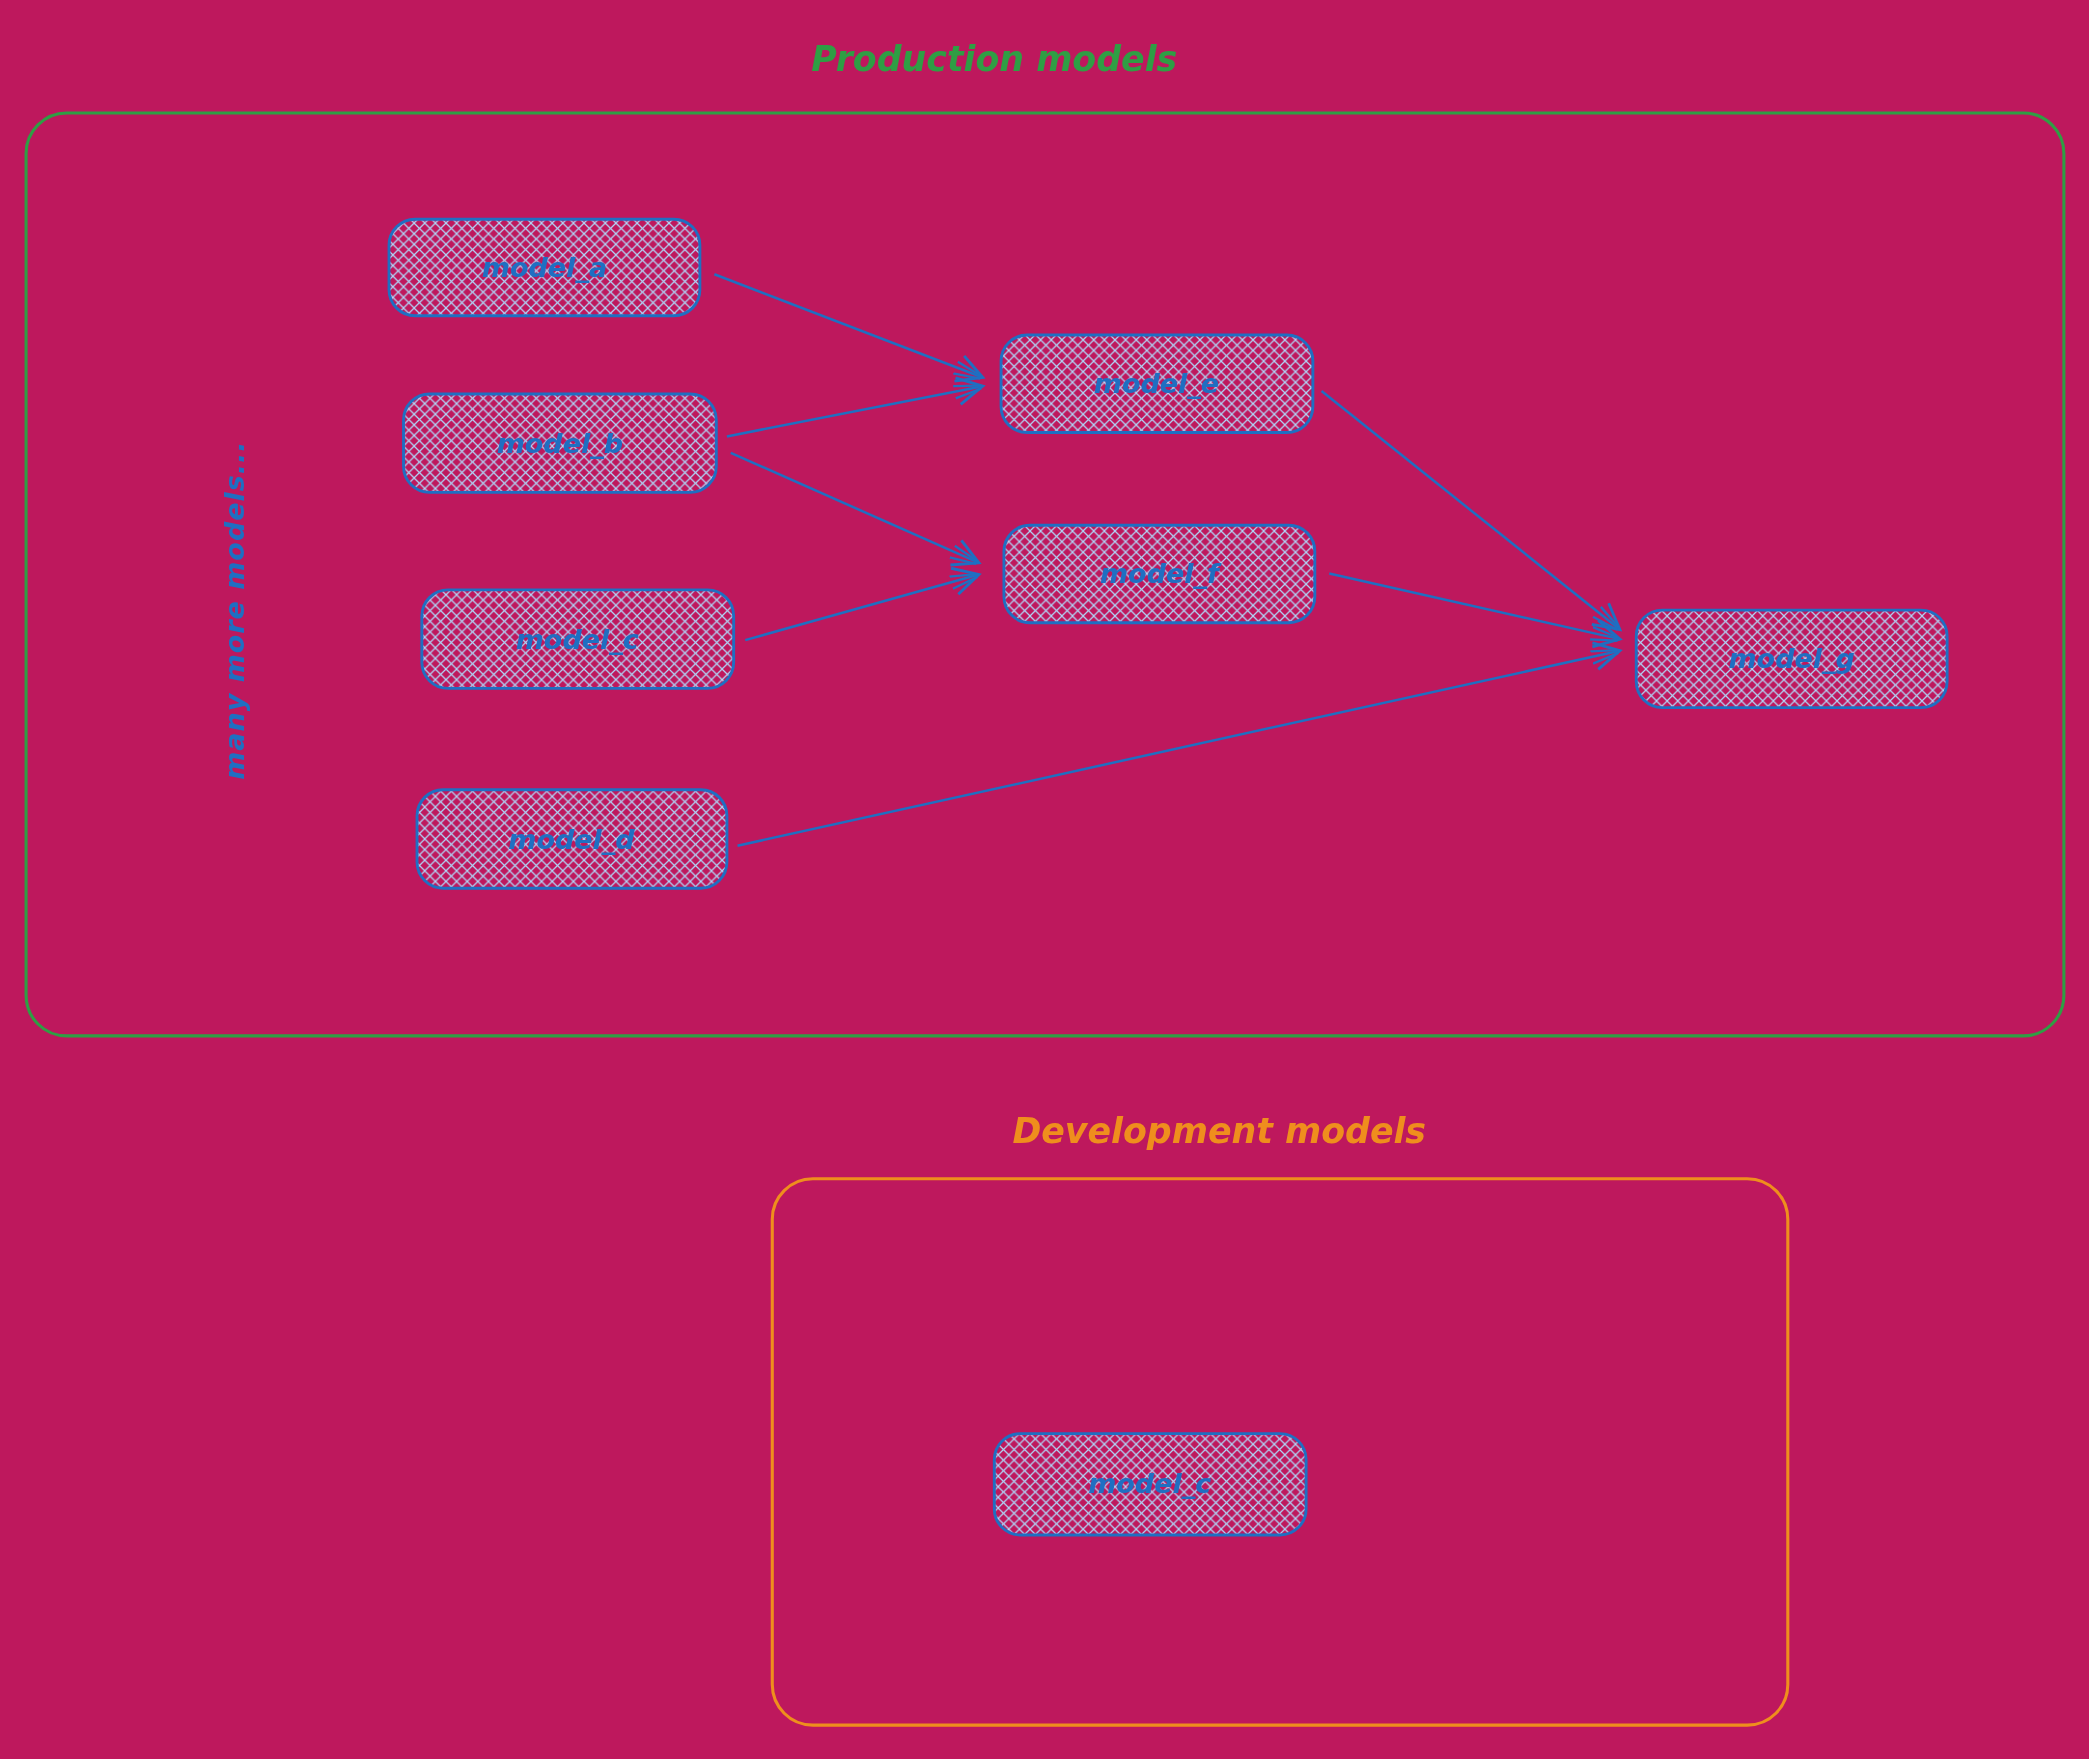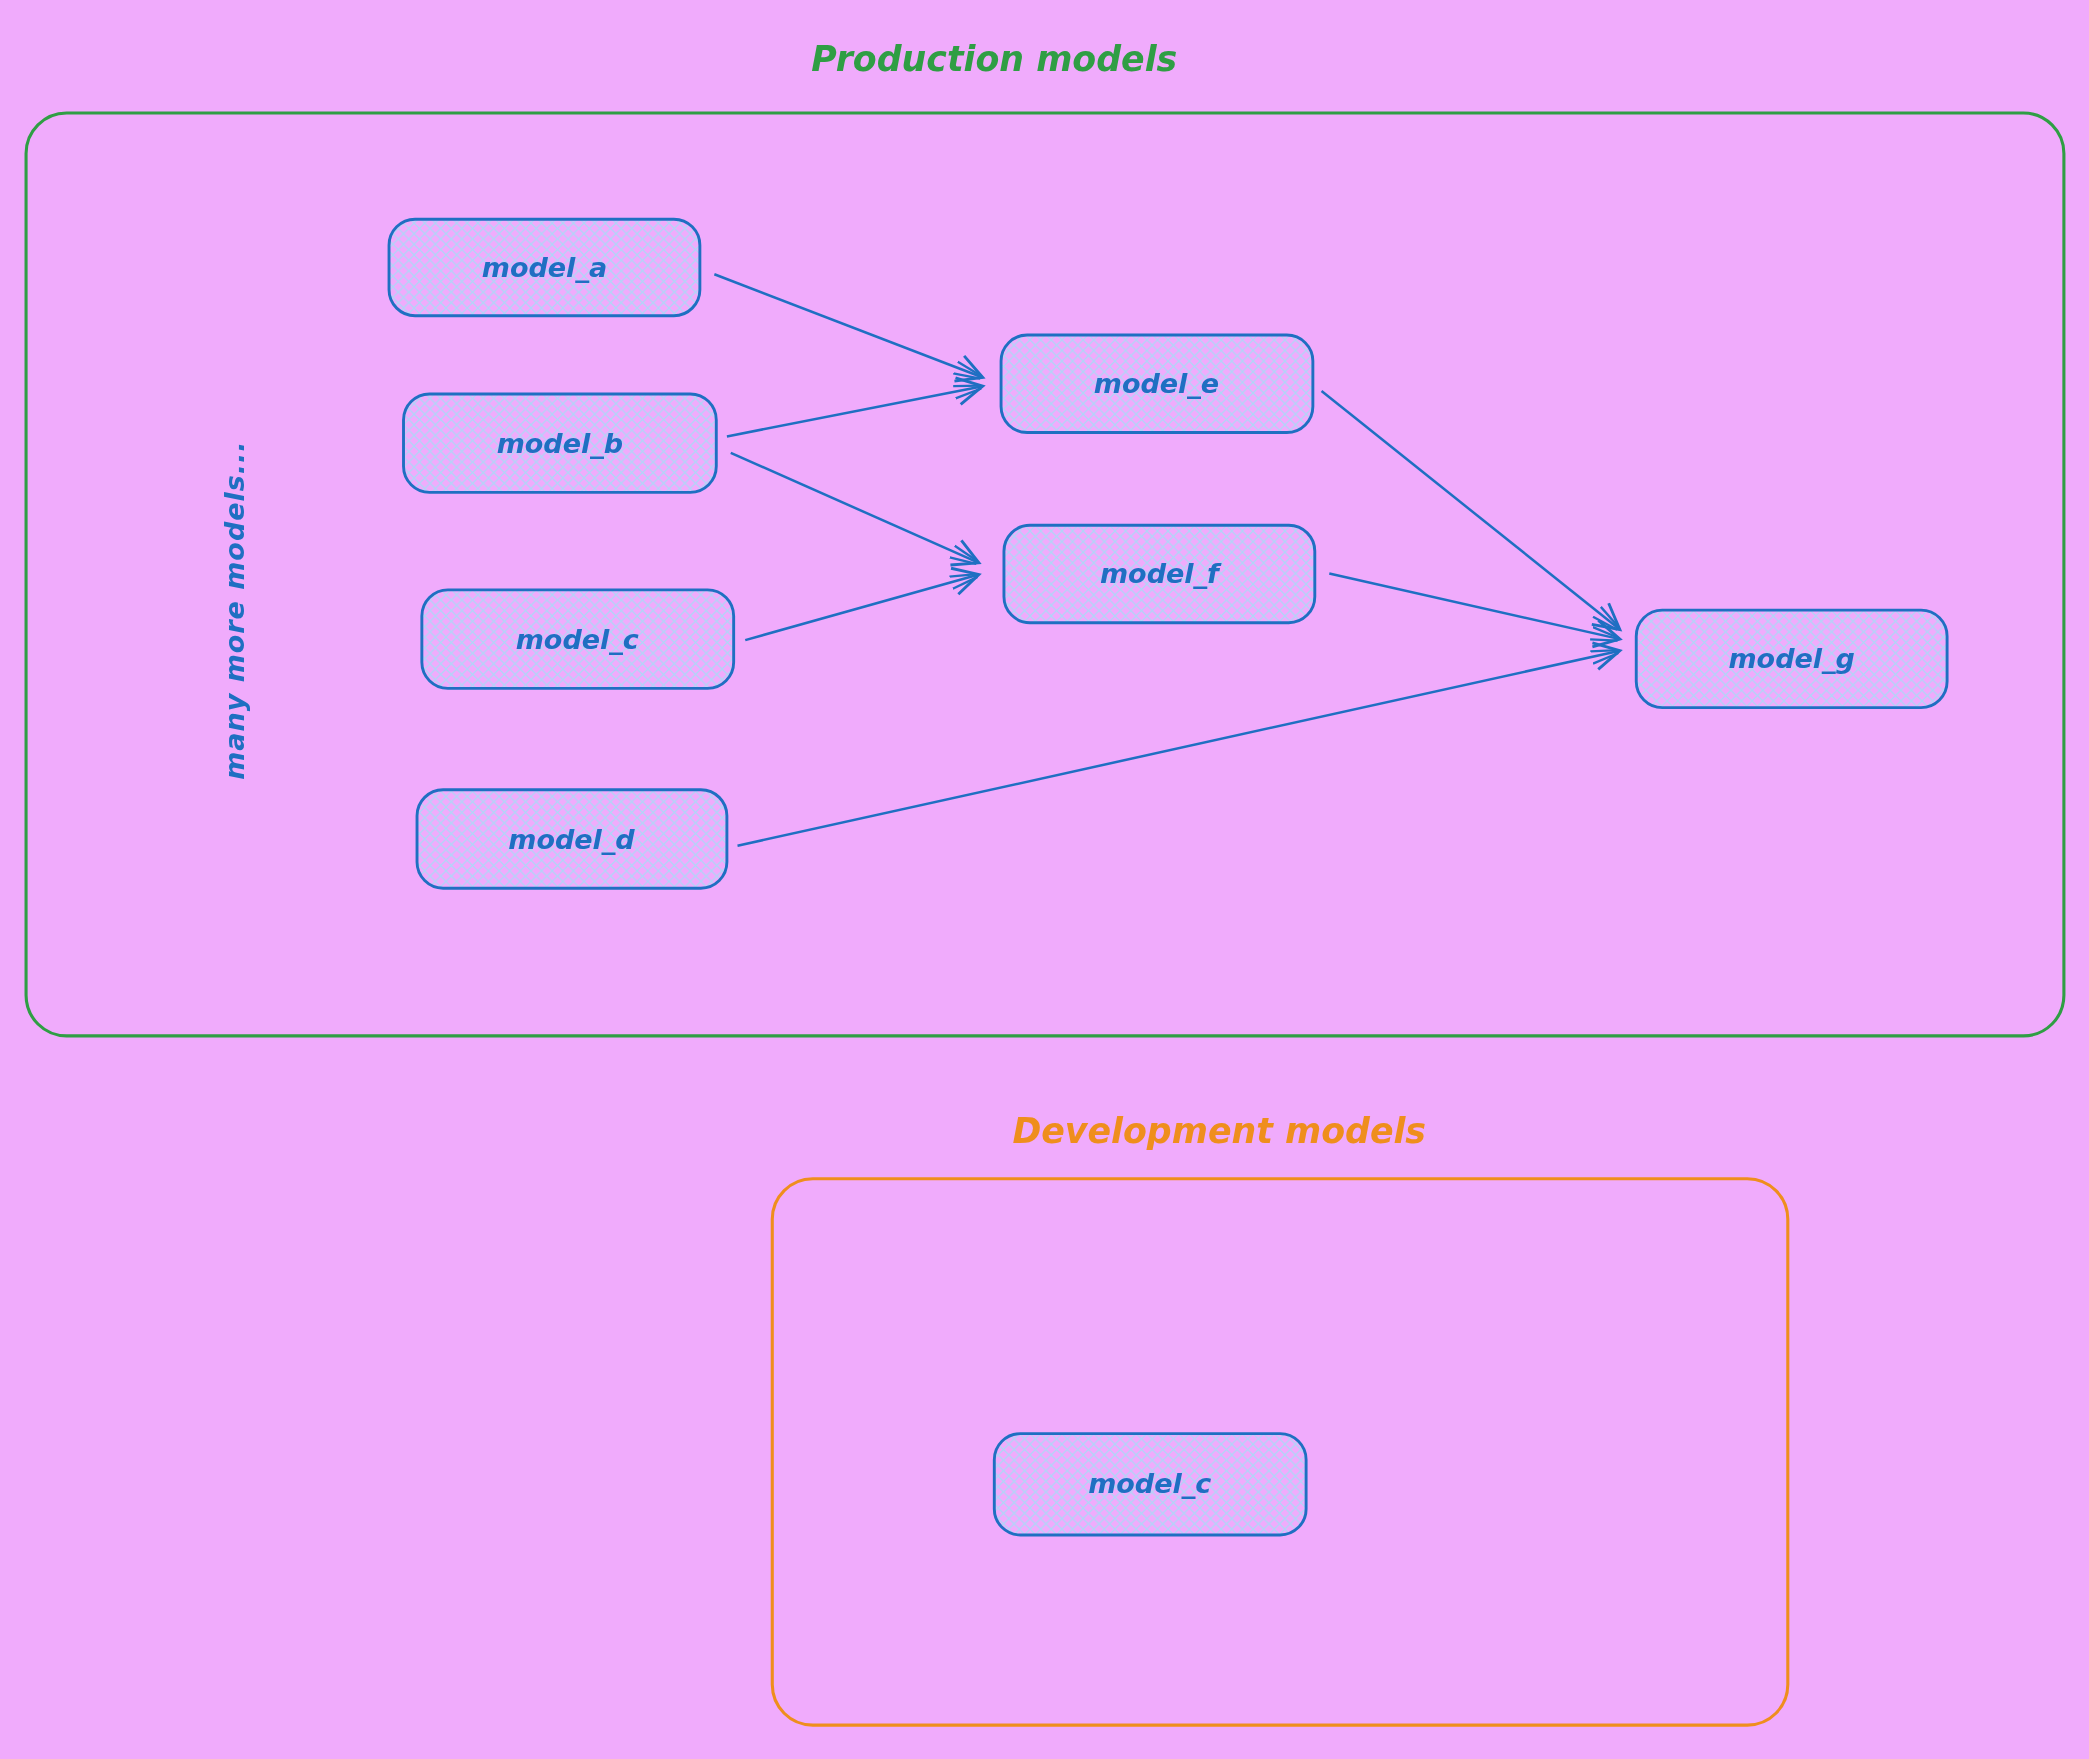--- a/index.html
+++ b/index.html
@@ -4,21 +4,21 @@
 <style>
   html, body {
     margin: 0;
     padding: 0;
     background: #ffffff;
   }
   .canvas-wrap {
     position: relative;
     width: 2089px;
     height: 1759px;
-    background: #f0abfc;
+    background: #be185d;
     font-family: "DejaVu Sans", sans-serif;
   }
   svg { display: block; }
   text {
     font-family: "DejaVu Sans", sans-serif;
     font-style: italic;
     font-weight: bold;
   }
   .node-label {
     font-size: 28px;

